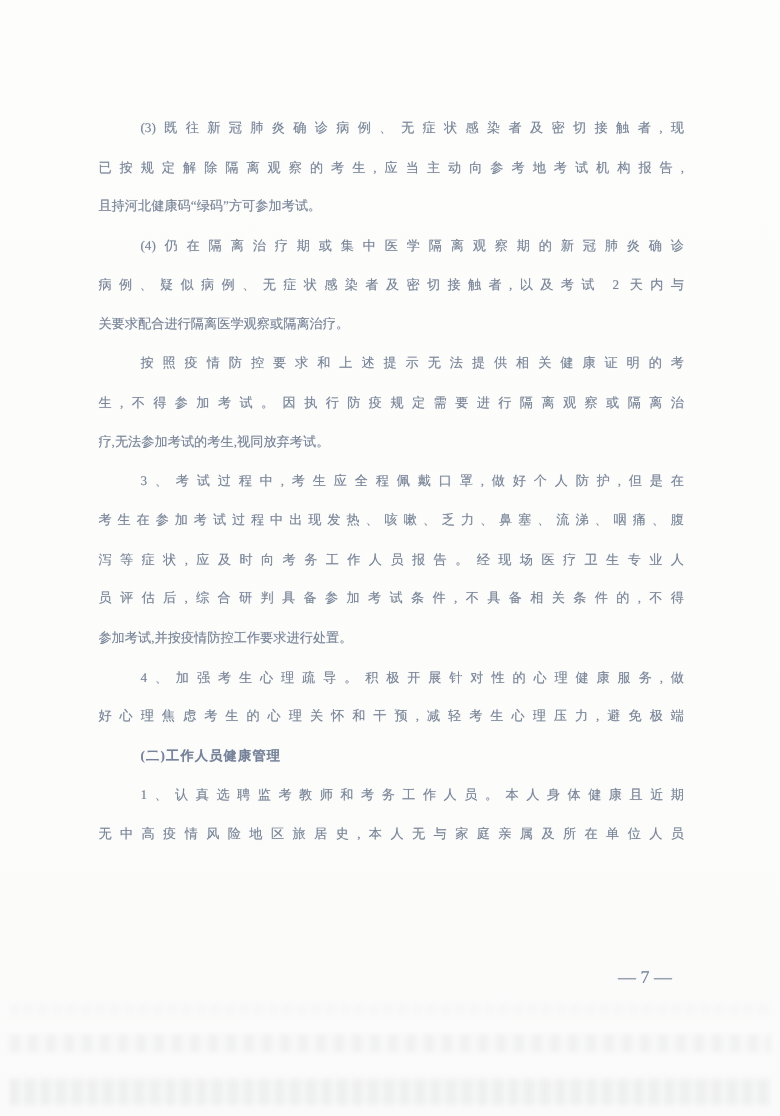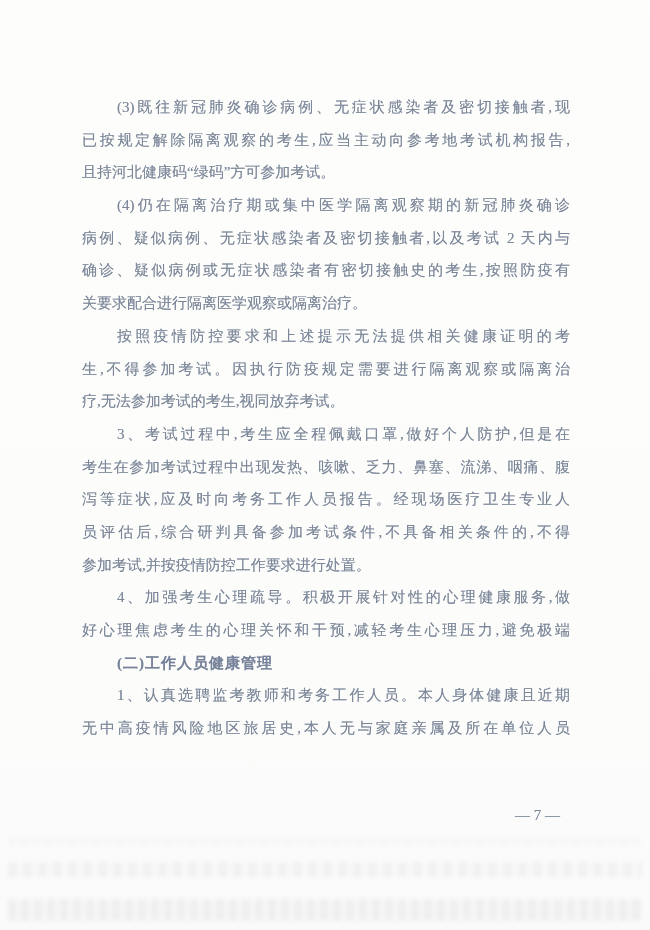--- a/index.html
+++ b/index.html
@@ -19,21 +19,21 @@
   }
   .doc-body {
     position: absolute;
     left: 82px;
     right: 80px;
     top: 91px;
   }
   .line {
     height: 32.7px;
     line-height: 32.7px;
-    font-size: 15px;
+    font-size: 11px;
     color: #7b8799;
     text-align: justify;
     text-shadow: 0 0 0.6px rgba(123, 135, 153, 0.55);
     white-space: normal;
   }
   .j { text-align-last: justify; }
   .end { text-align-last: left; }
   .indent { text-indent: 35px; }
   .heading {
     color: #76829a;
@@ -82,21 +82,20 @@
 <div class="page">
 
   <div class="doc-body">
 
     <div class="line indent j">(3)既往新冠肺炎确诊病例、无症状感染者及密切接触者,现</div>
     <div class="line j">已按规定解除隔离观察的考生,应当主动向参考地考试机构报告,</div>
     <div class="line end">且持河北健康码“绿码”方可参加考试。</div>
 
     <div class="line indent j">(4)仍在隔离治疗期或集中医学隔离观察期的新冠肺炎确诊</div>
     <div class="line j">病例、疑似病例、无症状感染者及密切接触者,以及考试 2 天内与</div>
-    <div class="line j">确诊、疑似病例或无症状感染者有密切接触史的考生,按照防疫有</div>
     <div class="line end">关要求配合进行隔离医学观察或隔离治疗。</div>
 
     <div class="line indent j">按照疫情防控要求和上述提示无法提供相关健康证明的考</div>
     <div class="line j">生,不得参加考试。因执行防疫规定需要进行隔离观察或隔离治</div>
     <div class="line end">疗,无法参加考试的考生,视同放弃考试。</div>
 
     <div class="line indent j">3、考试过程中,考生应全程佩戴口罩,做好个人防护,但是在</div>
     <div class="line j">考生在参加考试过程中出现发热、咳嗽、乏力、鼻塞、流涕、咽痛、腹</div>
     <div class="line j">泻等症状,应及时向考务工作人员报告。经现场医疗卫生专业人</div>
     <div class="line j">员评估后,综合研判具备参加考试条件,不具备相关条件的,不得</div>

